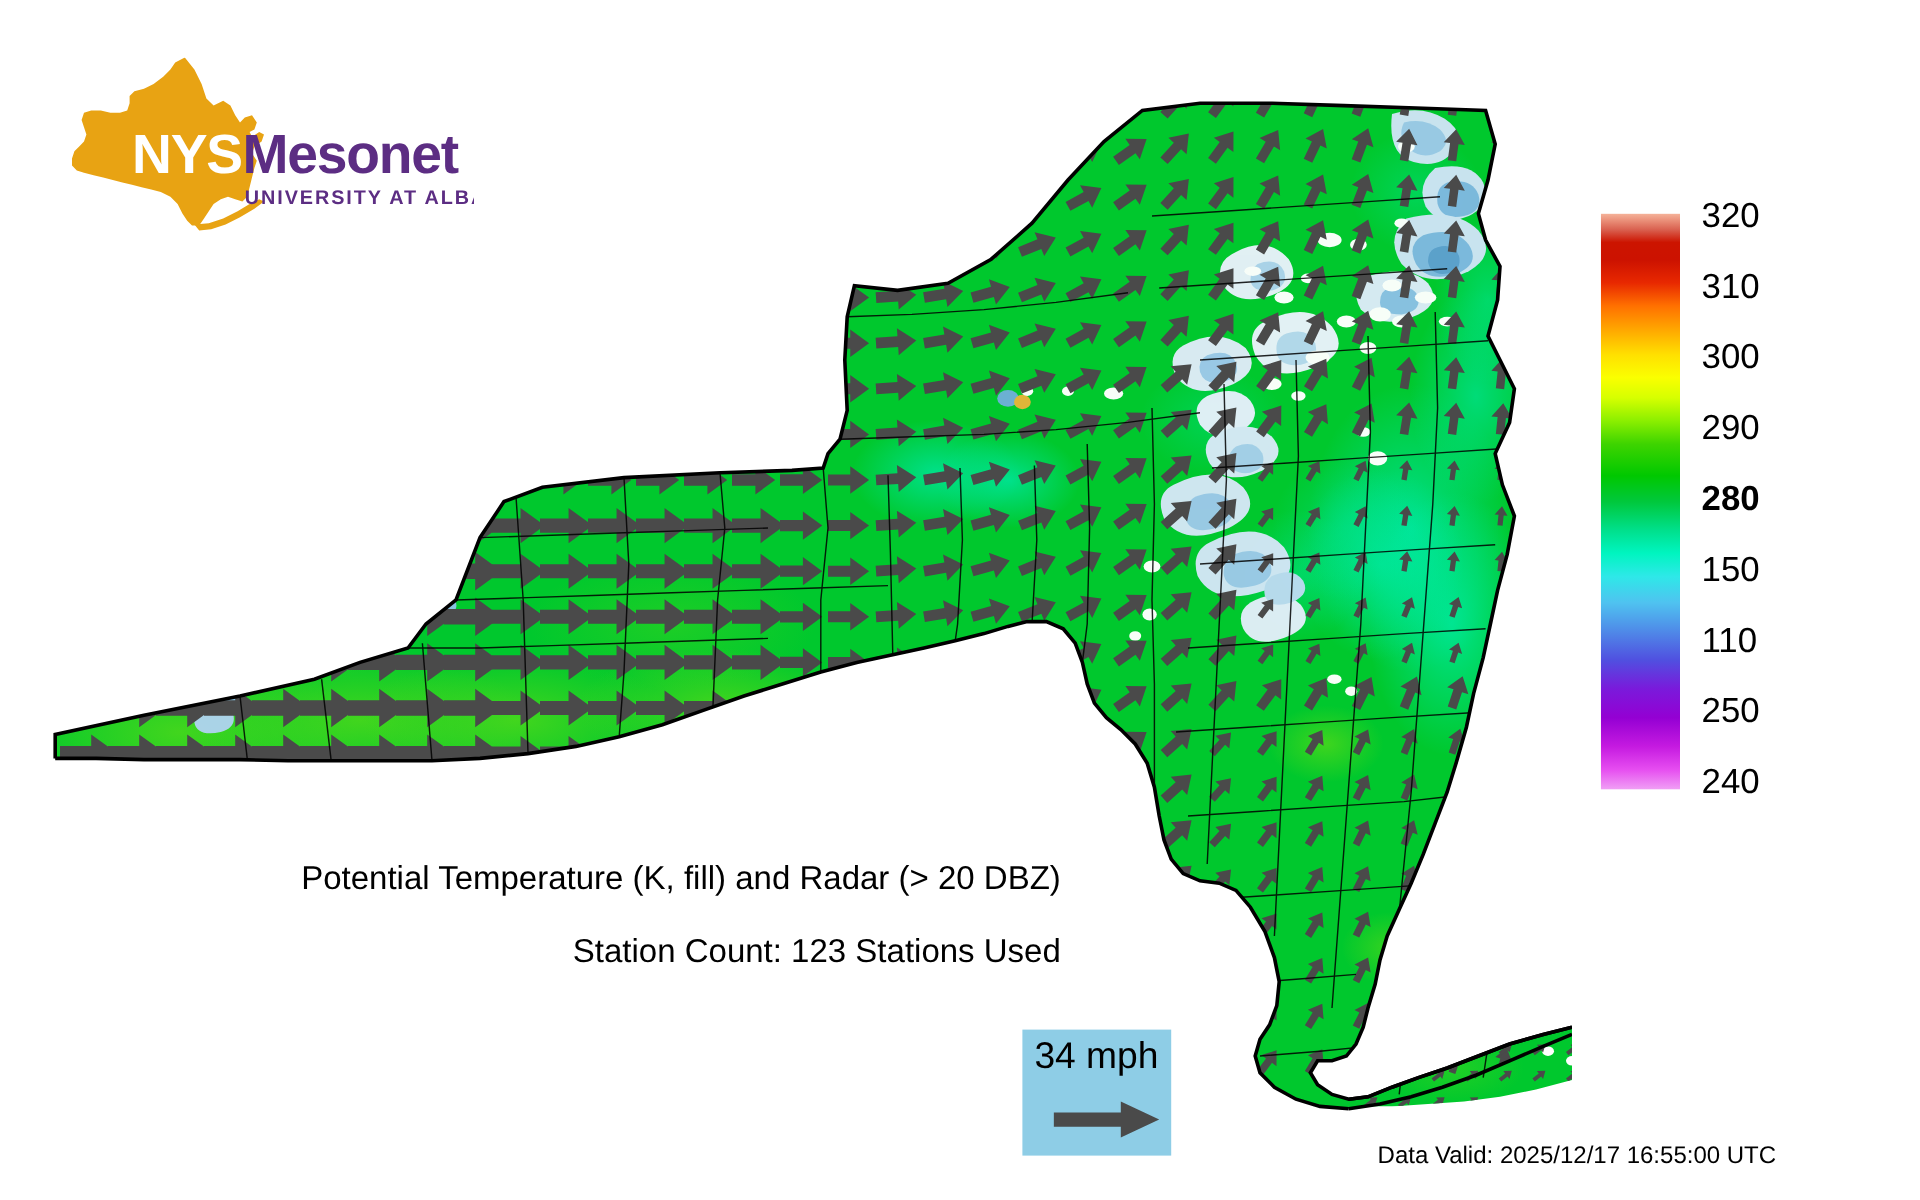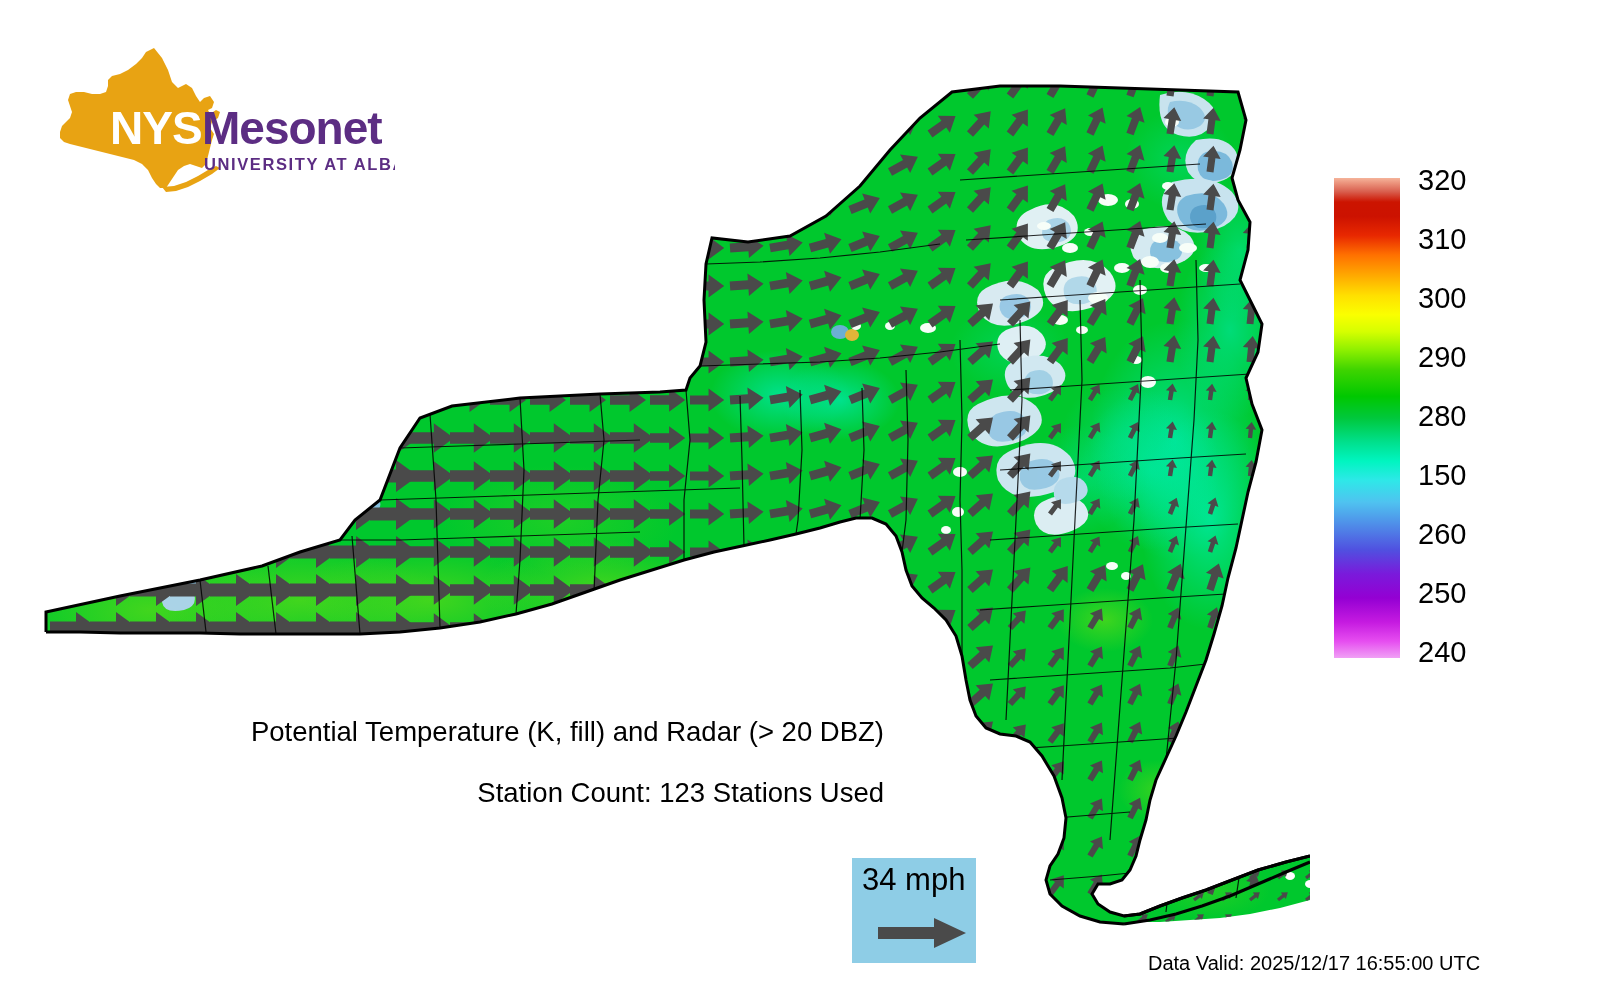--- a/index.html
+++ b/index.html
@@ -1091,23 +1091,23 @@
       </defs>
       <rect x="0" y="0" width="66" height="480" fill="url(#cbgrad)"></rect>
     </svg>
   </div>
 
   <div id="cb-ticks">
     <span class="cb-tick" style="top:6px;left:2px;">320</span>
     <span class="cb-tick" style="top:65px;left:2px;">310</span>
     <span class="cb-tick" style="top:124px;left:2px;">300</span>
     <span class="cb-tick" style="top:183px;left:2px;">290</span>
-    <span class="cb-tick" style="top:242px;left:2px;">280</span>
+    <span class="cb-tick" style="top:242px;left:2px;font-weight:bold;">280</span>
     <span class="cb-tick" style="top:301px;left:2px;">150</span>
-    <span class="cb-tick" style="top:360px;left:2px;">260</span>
+    <span class="cb-tick" style="top:360px;left:2px;">110</span>
     <span class="cb-tick" style="top:419px;left:2px;">250</span>
     <span class="cb-tick" style="top:478px;left:2px;">240</span>
   </div>
 
   <div id="caption">
     <div class="cap-line">Potential Temperature (K, fill) and Radar (&gt; 20 DBZ)</div>
     <div class="cap-line">Station Count: 123 Stations Used</div>
   </div>
 
   <div id="windkey">

